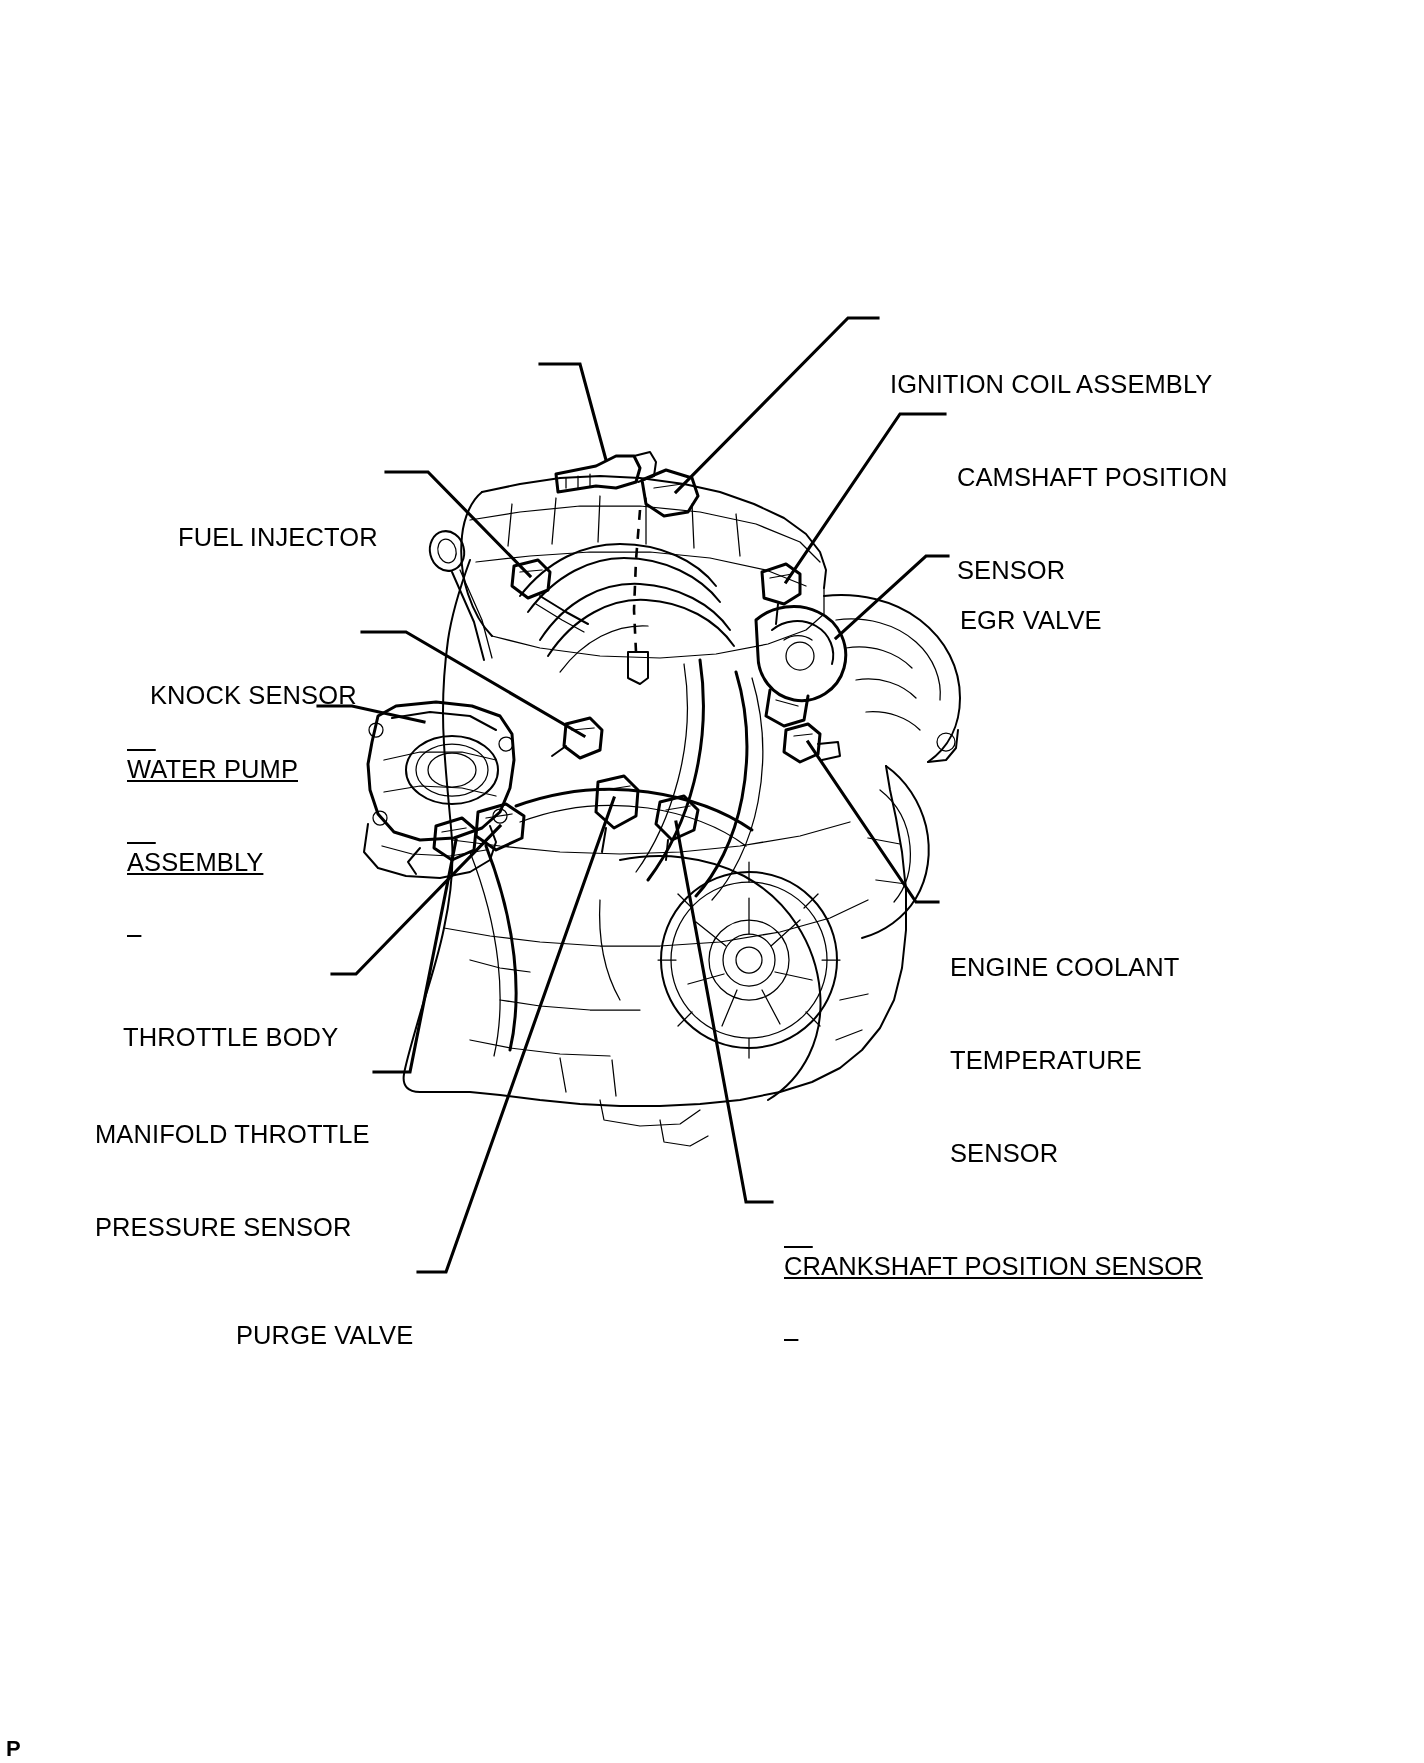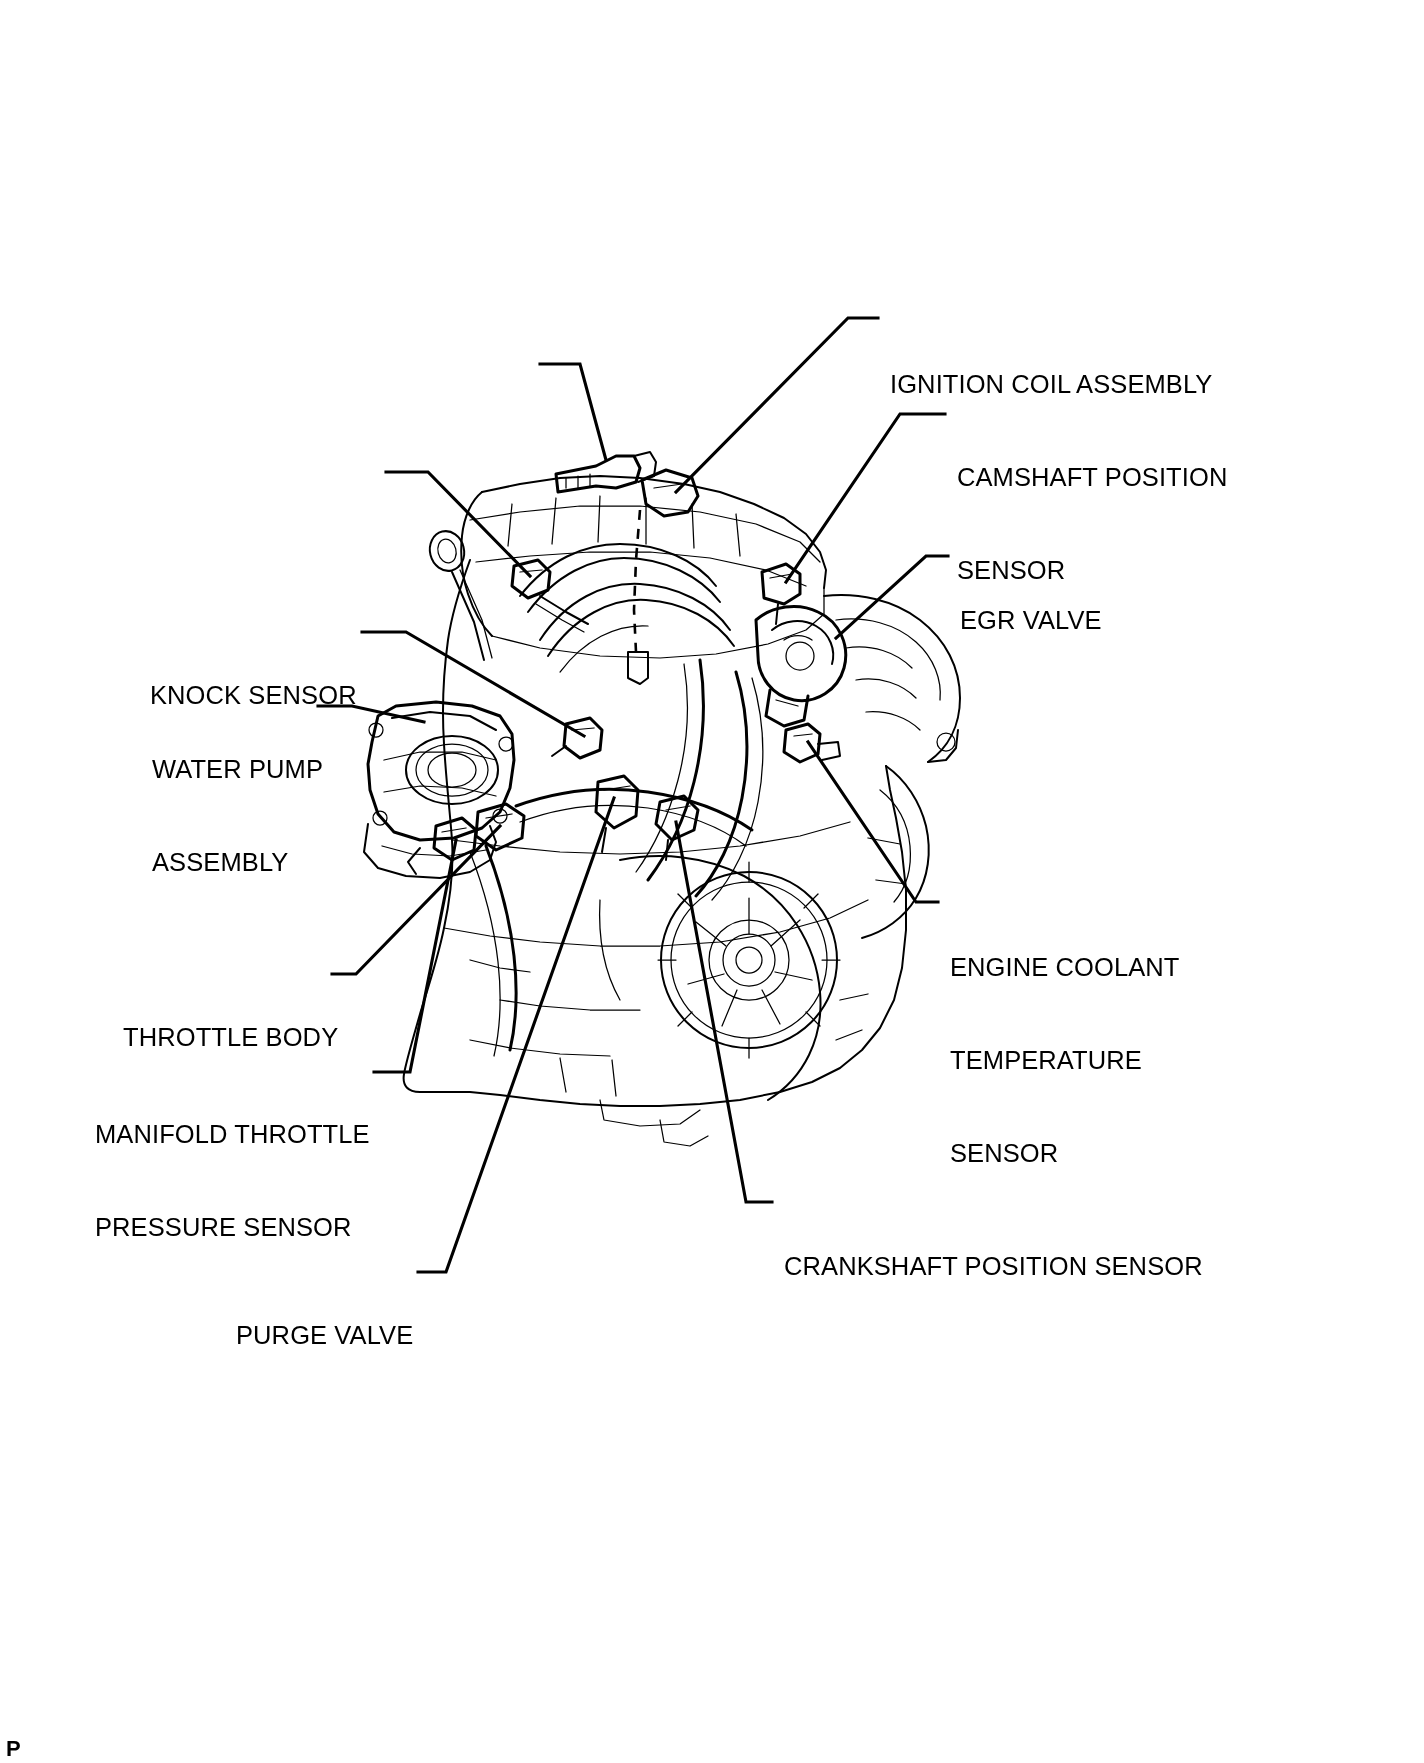--- a/index.html
+++ b/index.html
@@ -297,50 +297,53 @@
   <div class="label" style="left:890px; top:307px;">
     <div>IGNITION COIL ASSEMBLY</div>
   </div>
 
 
   <div class="label" style="left:957px; top:400px;">
     <div>CAMSHAFT POSITION</div>
     <div>SENSOR</div>
   </div>
 
+  <div class="label" style="left:178px; top:460px;">
+    <div>FUEL INJECTOR</div>
+  </div>
 
   <div class="label" style="left:960px; top:543px;">
     <div>EGR VALVE</div>
   </div>
 
   <div class="label" style="left:150px; top:618px;">
     <div>KNOCK SENSOR</div>
   </div>
 
-  <div class="label" style="left:152px; top:692px;">
+  <div class="label" style="left:127px; top:692px;text-decoration:underline;">
     <div>WATER PUMP</div>
     <div>ASSEMBLY</div>
   </div>
 
   <div class="label" style="left:950px; top:890px;">
     <div>ENGINE COOLANT</div>
     <div>TEMPERATURE</div>
     <div>SENSOR</div>
   </div>
 
   <div class="label" style="left:123px; top:960px;">
     <div>THROTTLE BODY</div>
   </div>
 
   <div class="label" style="left:95px; top:1057px;">
     <div>MANIFOLD THROTTLE</div>
     <div>PRESSURE SENSOR</div>
   </div>
 
-  <div class="label" style="left:784px; top:1189px;">
+  <div class="label" style="left:784px; top:1189px;text-decoration:underline;">
     <div>CRANKSHAFT POSITION SENSOR</div>
   </div>
 
   <div class="label" style="left:236px; top:1258px;">
     <div>PURGE VALVE</div>
   </div>
 
   <div class="corner-mark">P</div>
 
 </div>

